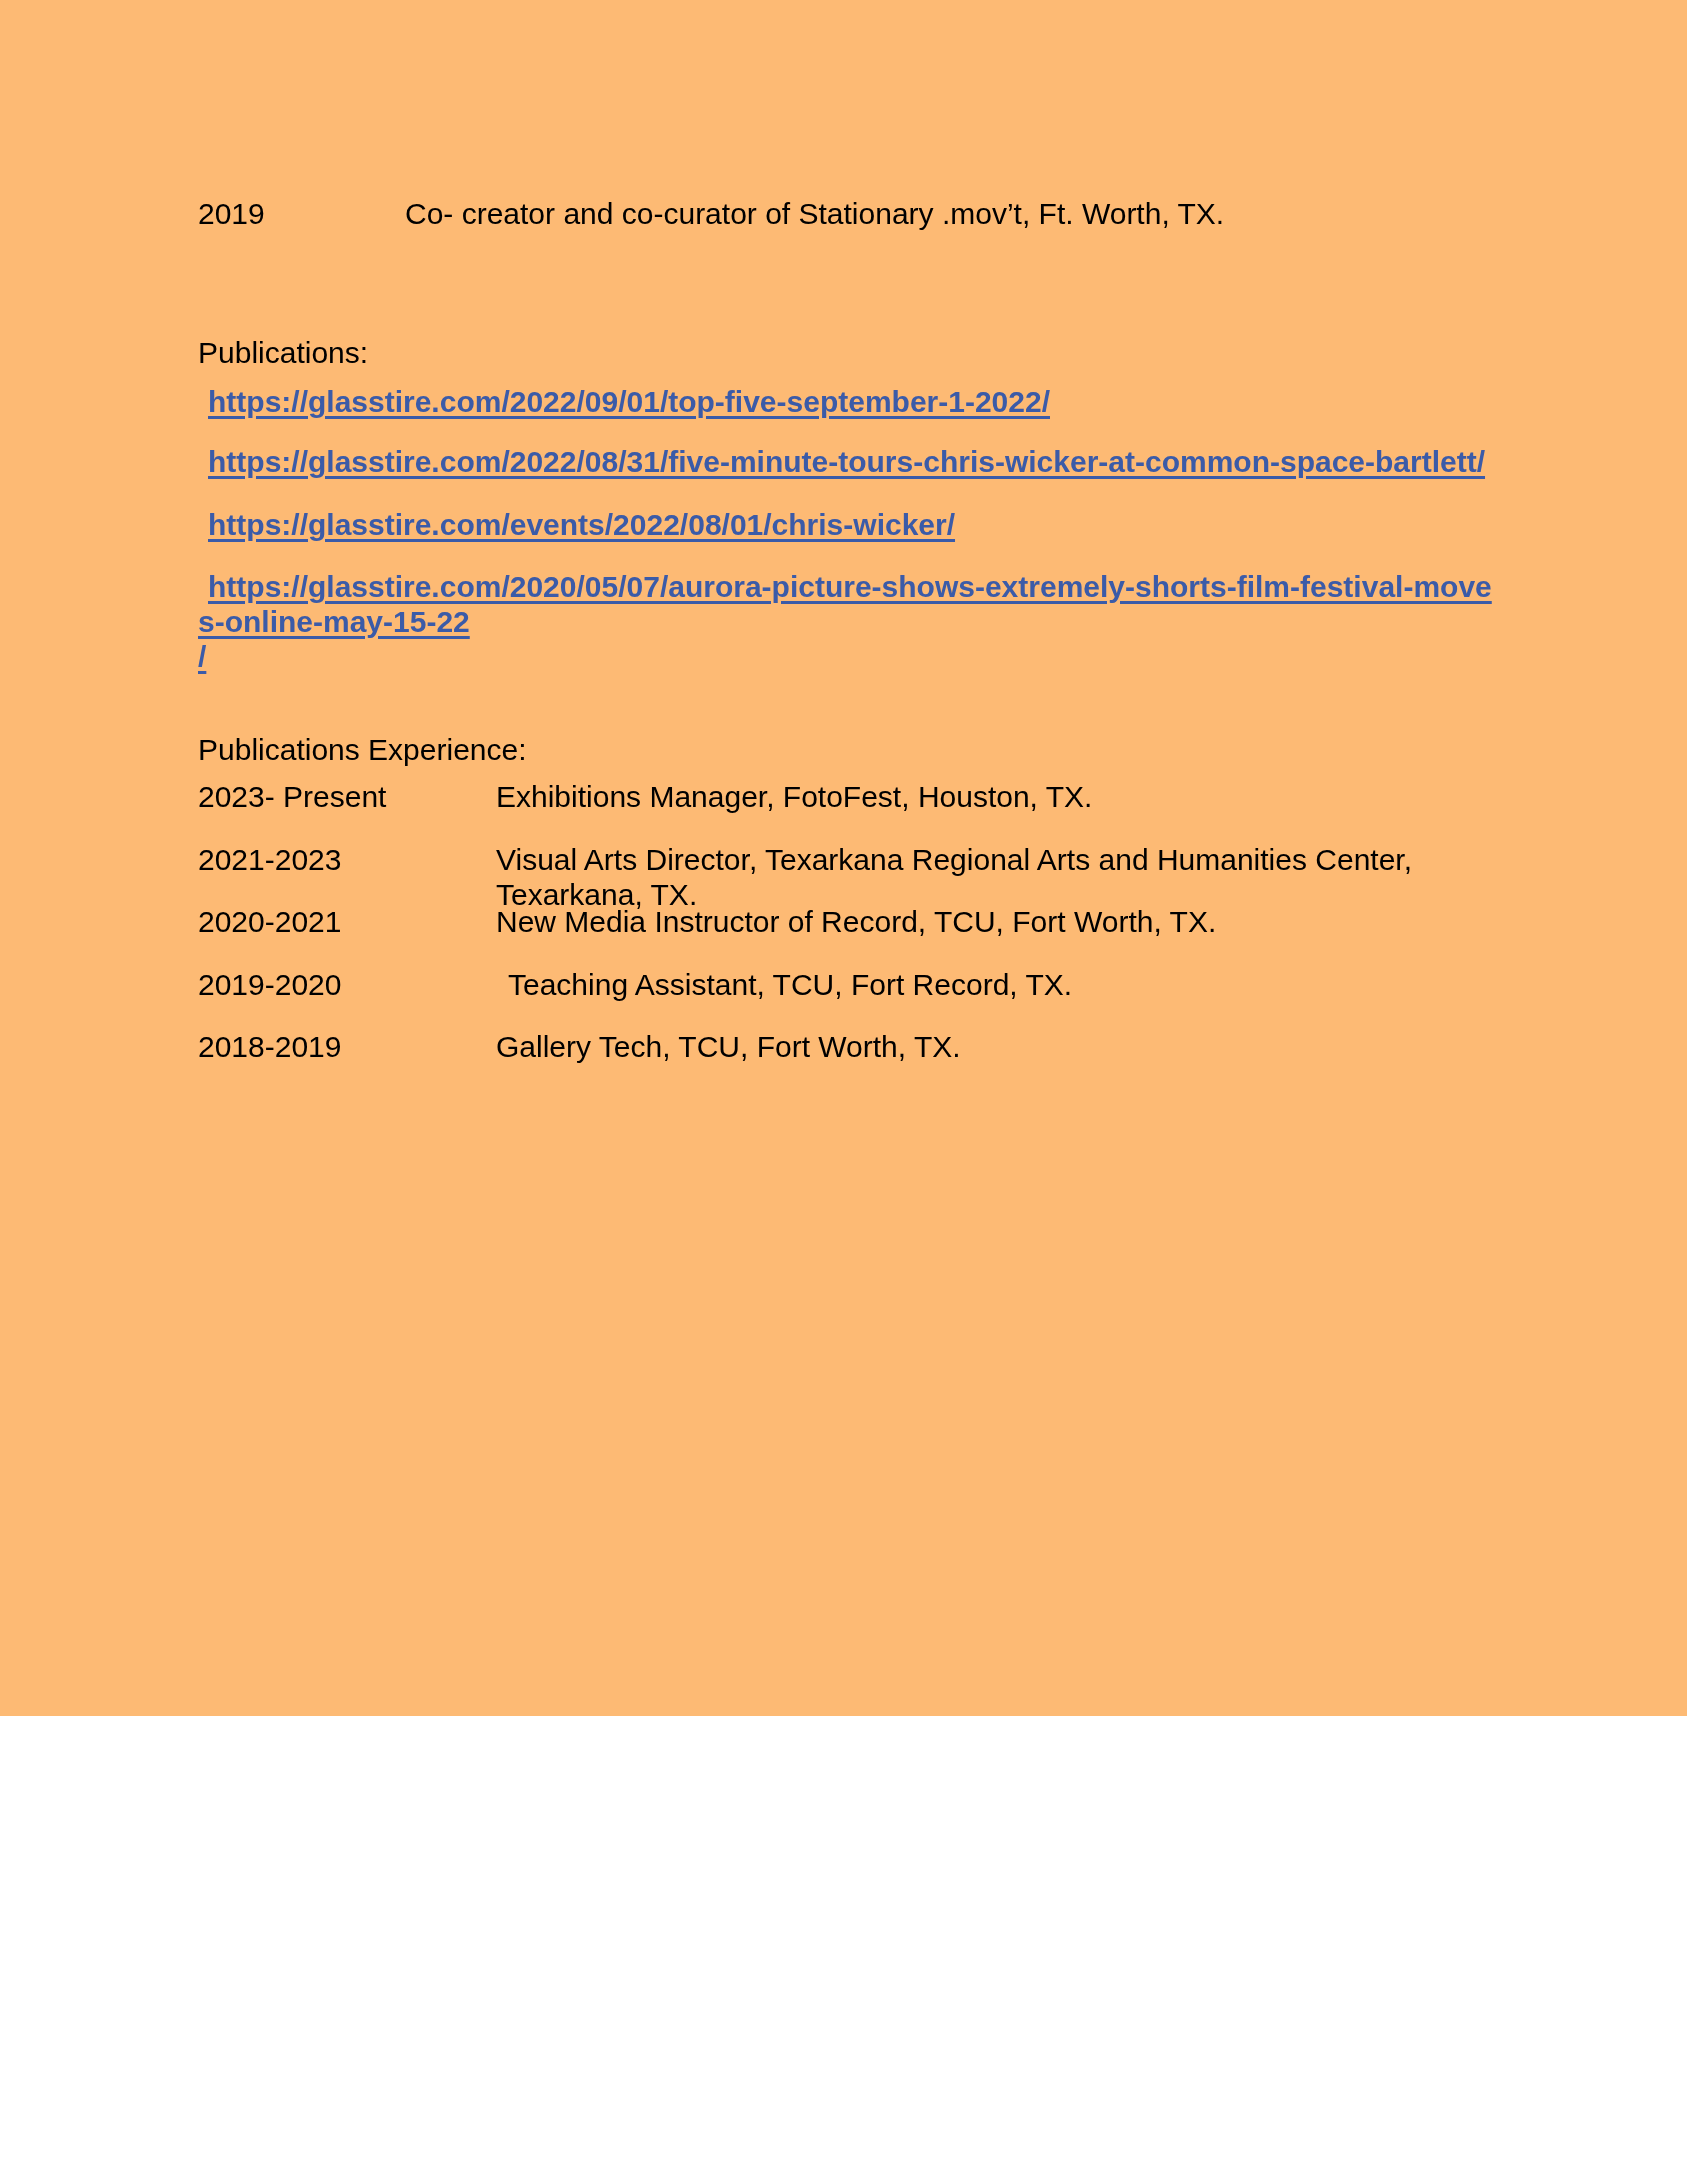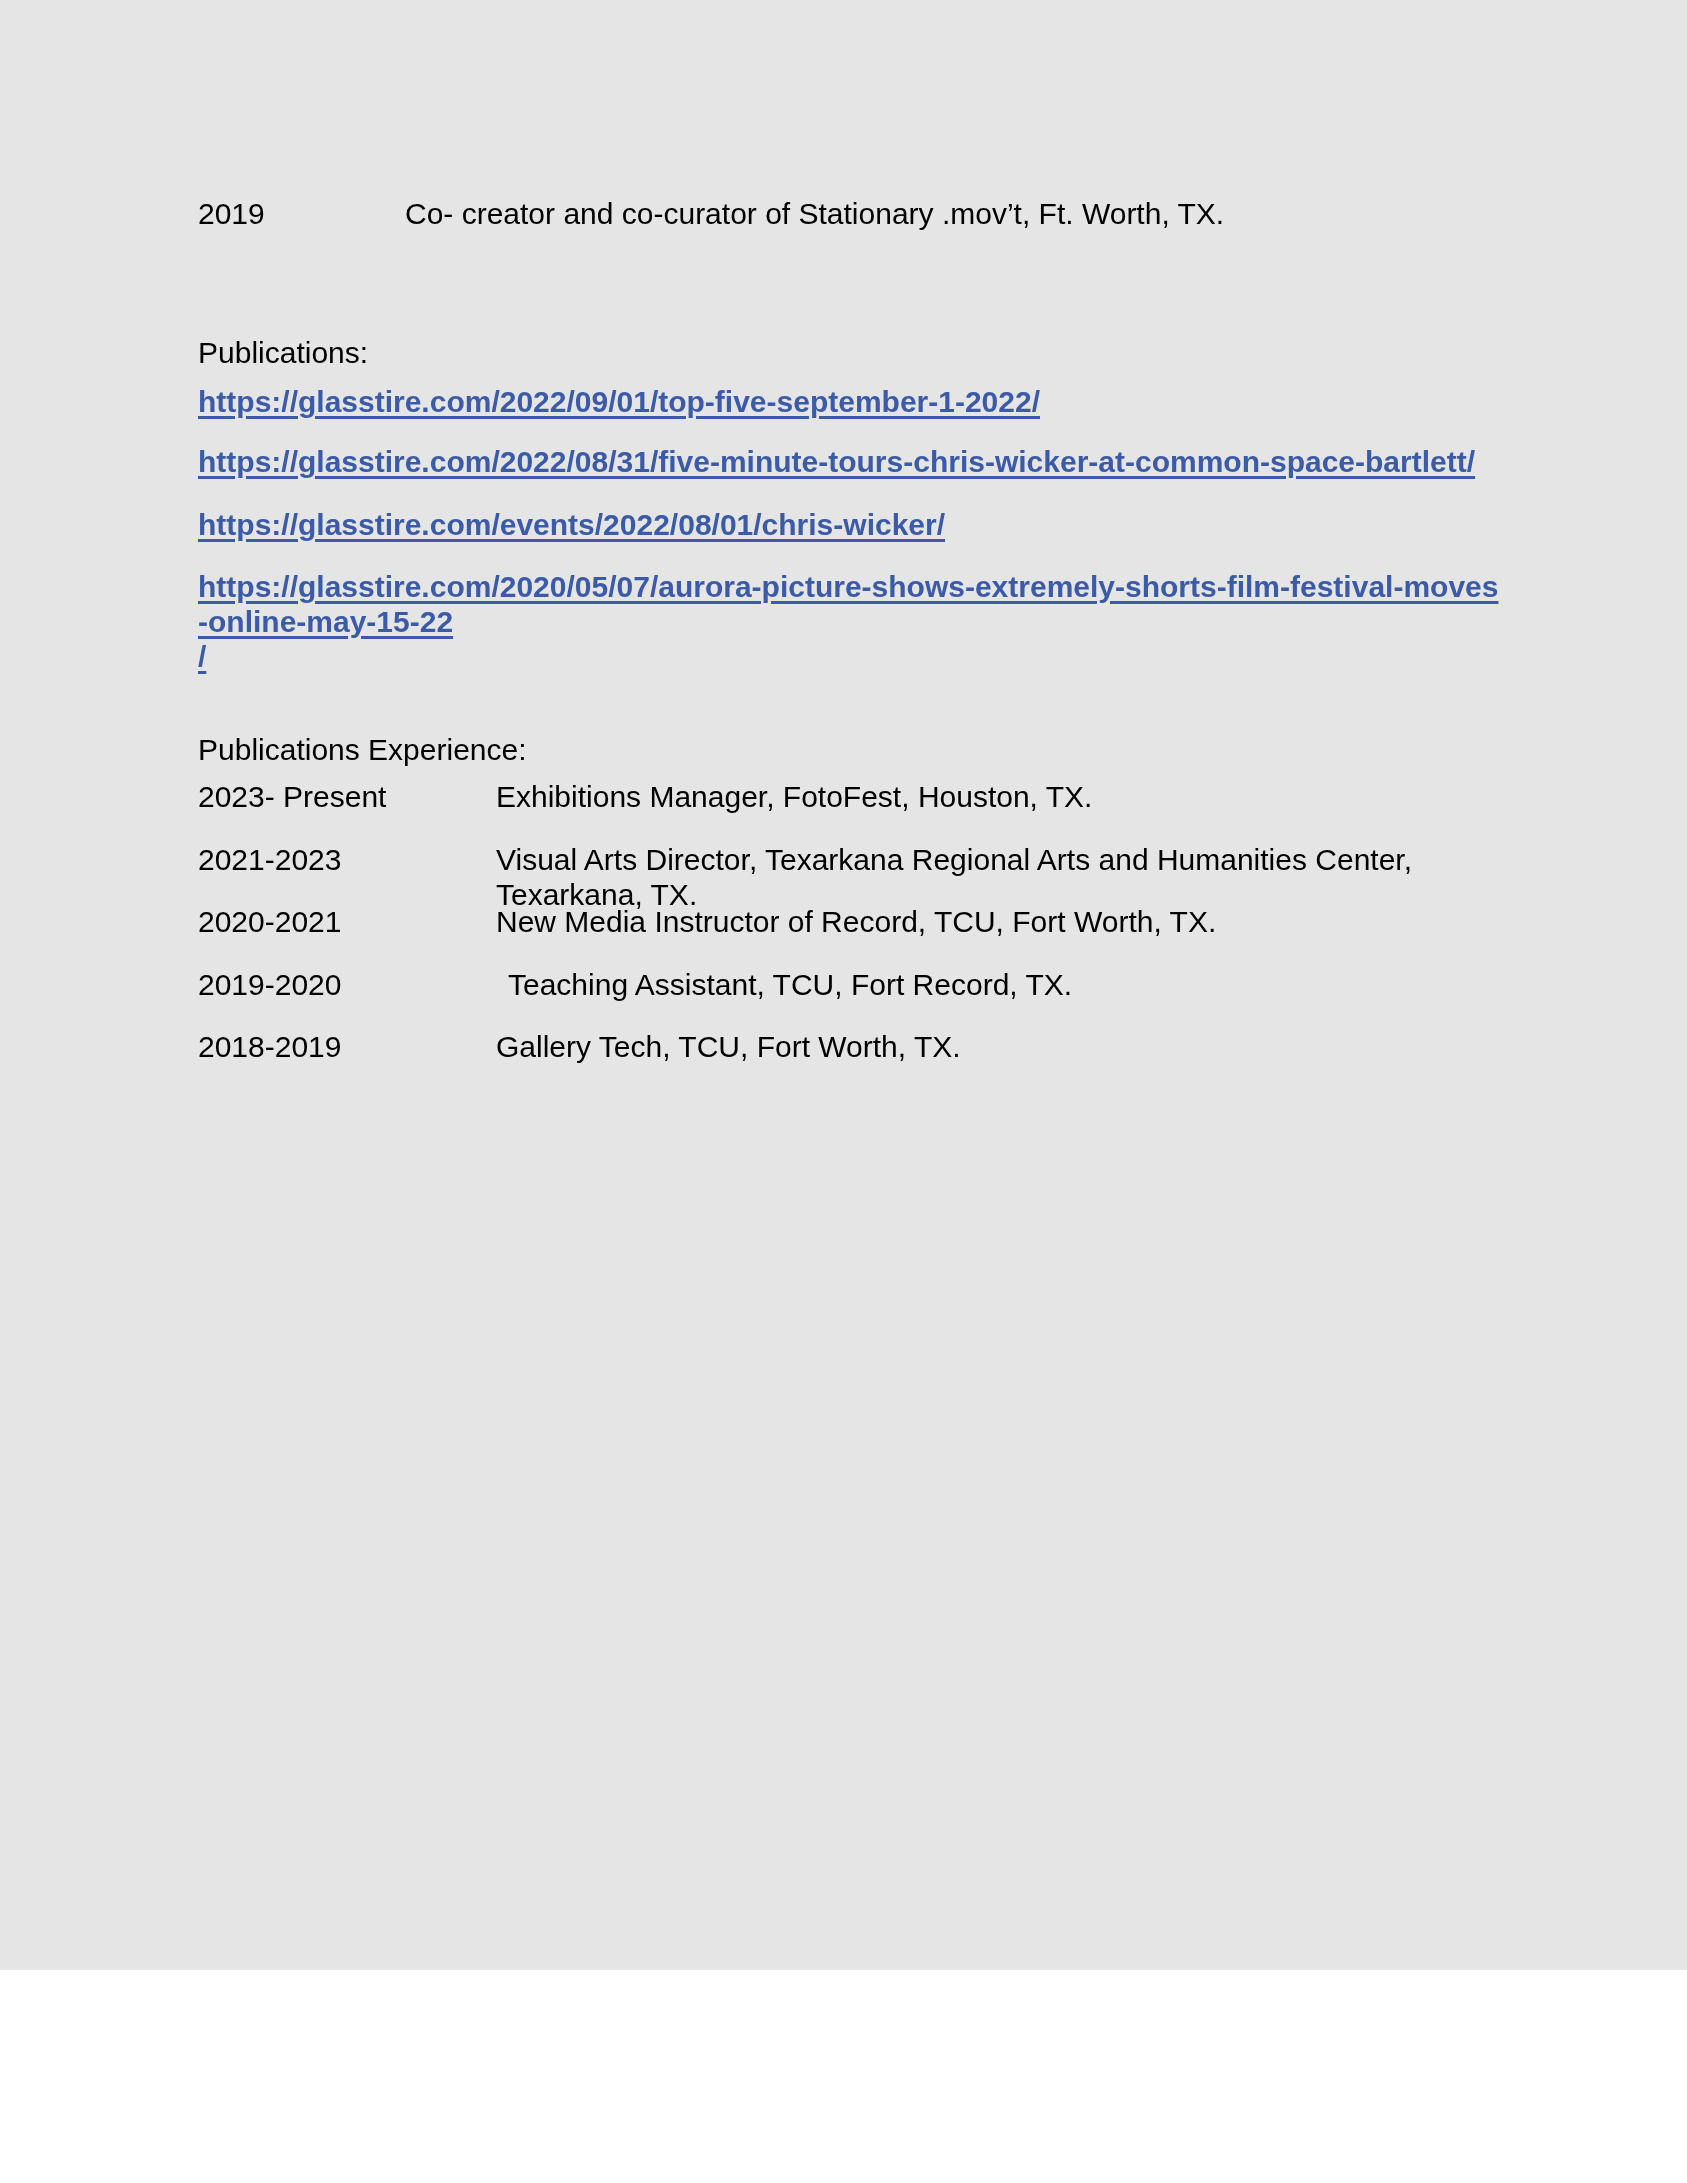--- a/index.html
+++ b/index.html
@@ -3,22 +3,22 @@
 <meta charset="utf-8">
 <style>
   html, body {
     margin: 0;
     padding: 0;
     background: #ffffff;
   }
   .page {
     position: relative;
     width: 1687px;
-    height: 1970px;
-    background: #e5e5e5;
+    height: 1716px;
+    background: #fdba74;
     font-family: "Liberation Sans", sans-serif;
     font-size: 30px;
     line-height: 35px;
     color: #000000;
   }
   .para {
     position: absolute;
     left: 198px;
     width: 1307px;
     margin: 0;
@@ -43,20 +43,21 @@
     margin-top: 17px;
   }
   a.doclink {
     color: #3B5BA8;
     font-weight: bold;
     text-decoration: underline;
     text-decoration-thickness: 2.6px;
     text-underline-offset: 4px;
     word-break: break-all;
     cursor: pointer;
+    margin-left: 10px;
   }
 </style>
 </head>
 <body>
 
 <div class="page">
 
   <p class="para row" style="top: 196px;">
     <span class="year-col-narrow">2019</span>
     <span class="desc-col">Co- creator and co-curator of Stationary .mov’t, Ft. Worth, TX.</span>

